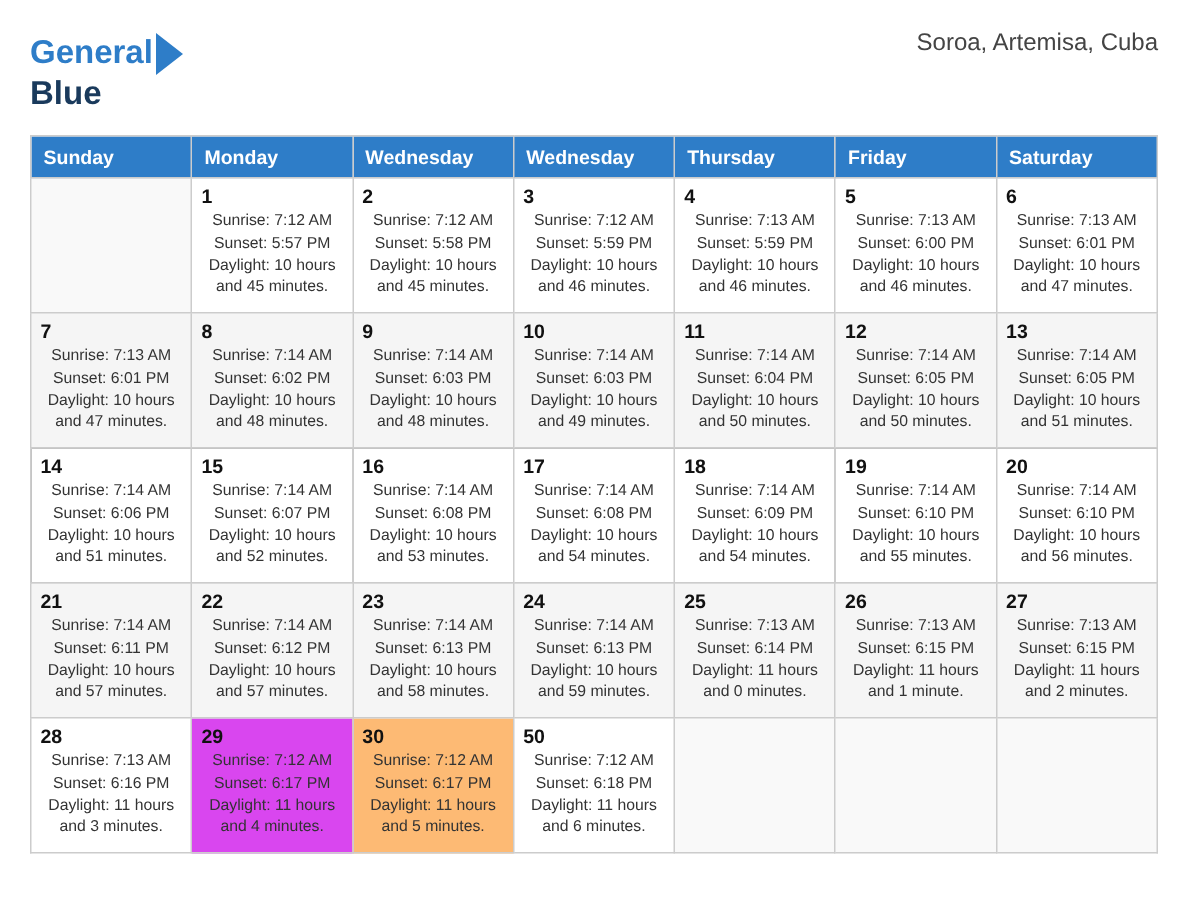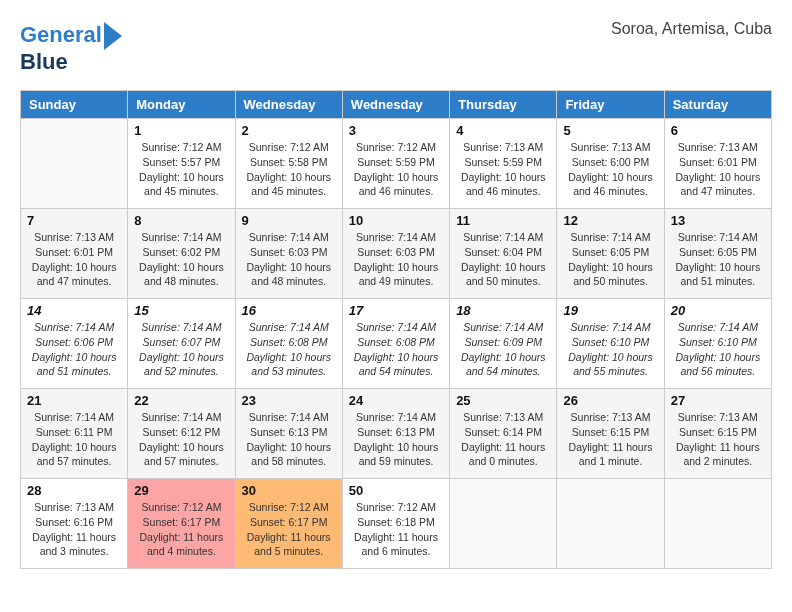--- a/index.html
+++ b/index.html
@@ -201,21 +201,21 @@
 and 50 minutes.</div>
         </td>
         <td style="background: rgb(245, 245, 245);">
           <div class="day-number">13</div>
           <div class="day-info" style="white-space: pre-line;">Sunrise: 7:14 AM
 Sunset: 6:05 PM
 Daylight: 10 hours
 and 51 minutes.</div>
         </td>
       </tr>
-      <tr style="background: #000000; font-style: italic;">
+      <tr style="background: #000000;">
         <td style="background: rgb(255, 255, 255);">
           <div class="day-number">14</div>
           <div class="day-info" style="white-space: pre-line;">Sunrise: 7:14 AM
 Sunset: 6:06 PM
 Daylight: 10 hours
 and 51 minutes.</div>
         </td>
         <td style="background: rgb(255, 255, 255);">
           <div class="day-number">15</div>
           <div class="day-info" style="white-space: pre-line;">Sunrise: 7:14 AM
@@ -311,21 +311,21 @@
         </td>
       </tr>
       <tr style="background: rgb(255, 255, 255);">
         <td style="background: rgb(255, 255, 255);">
           <div class="day-number">28</div>
           <div class="day-info" style="white-space: pre-line;">Sunrise: 7:13 AM
 Sunset: 6:16 PM
 Daylight: 11 hours
 and 3 minutes.</div>
         </td>
-        <td style="background: #fca5a5;">
+        <td style="background: #d946ef;">
           <div class="day-number">29</div>
           <div class="day-info" style="white-space: pre-line;">Sunrise: 7:12 AM
 Sunset: 6:17 PM
 Daylight: 11 hours
 and 4 minutes.</div>
         </td>
         <td style="background: #fdba74;">
           <div class="day-number">30</div>
           <div class="day-info" style="white-space: pre-line;">Sunrise: 7:12 AM
 Sunset: 6:17 PM

